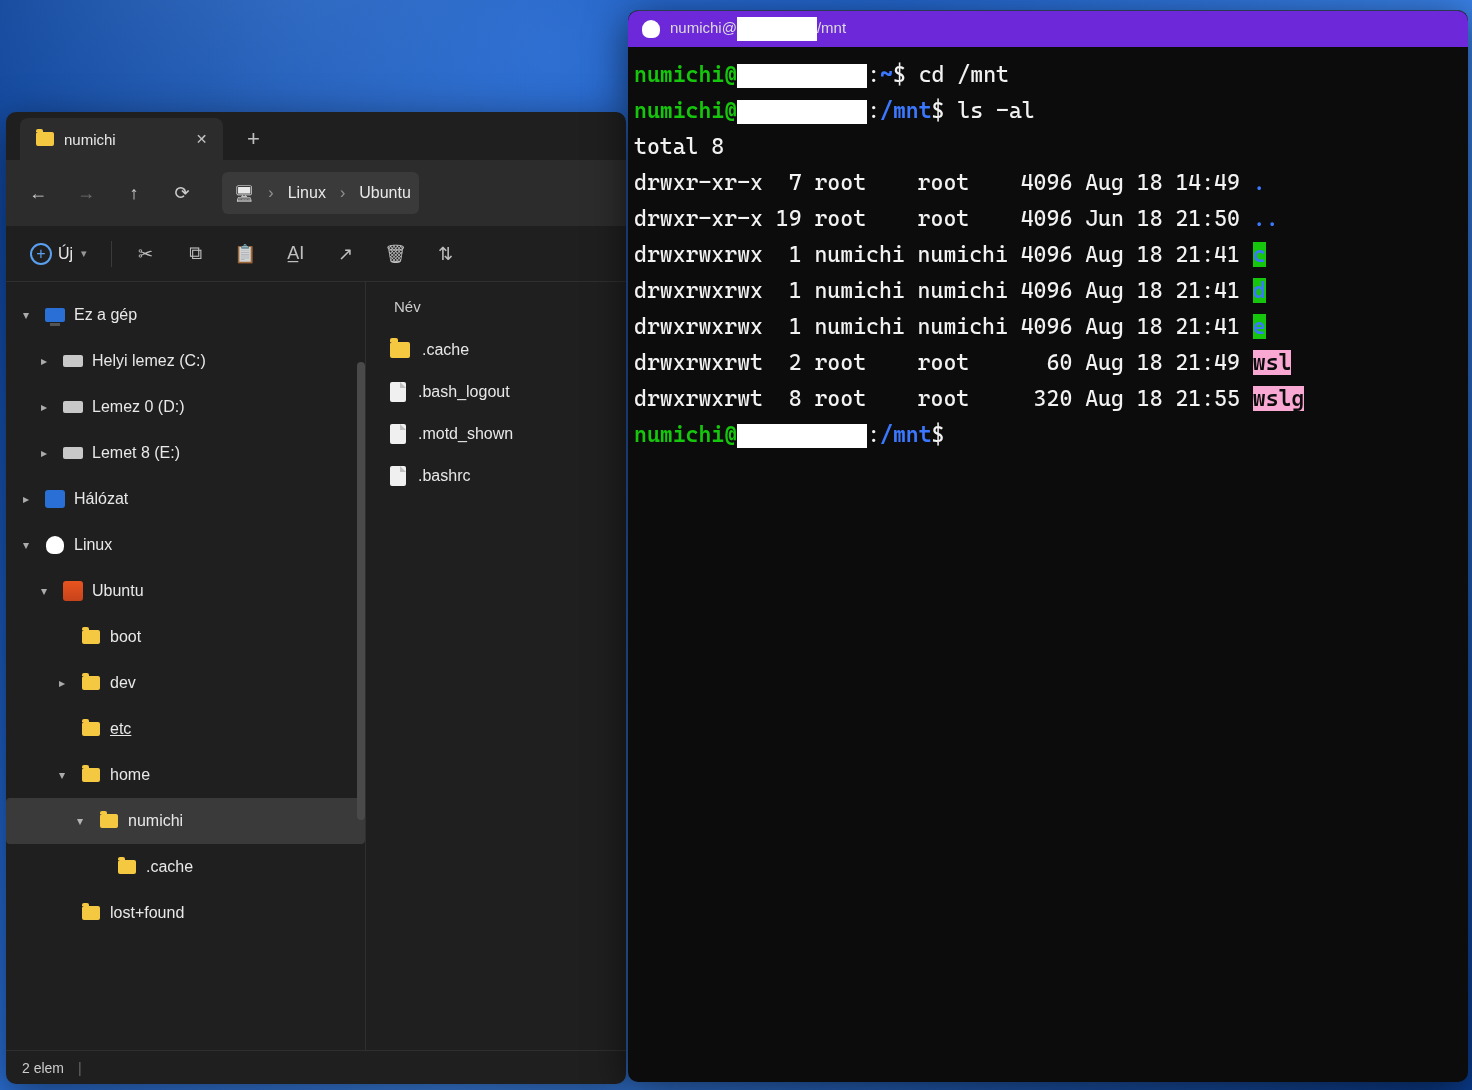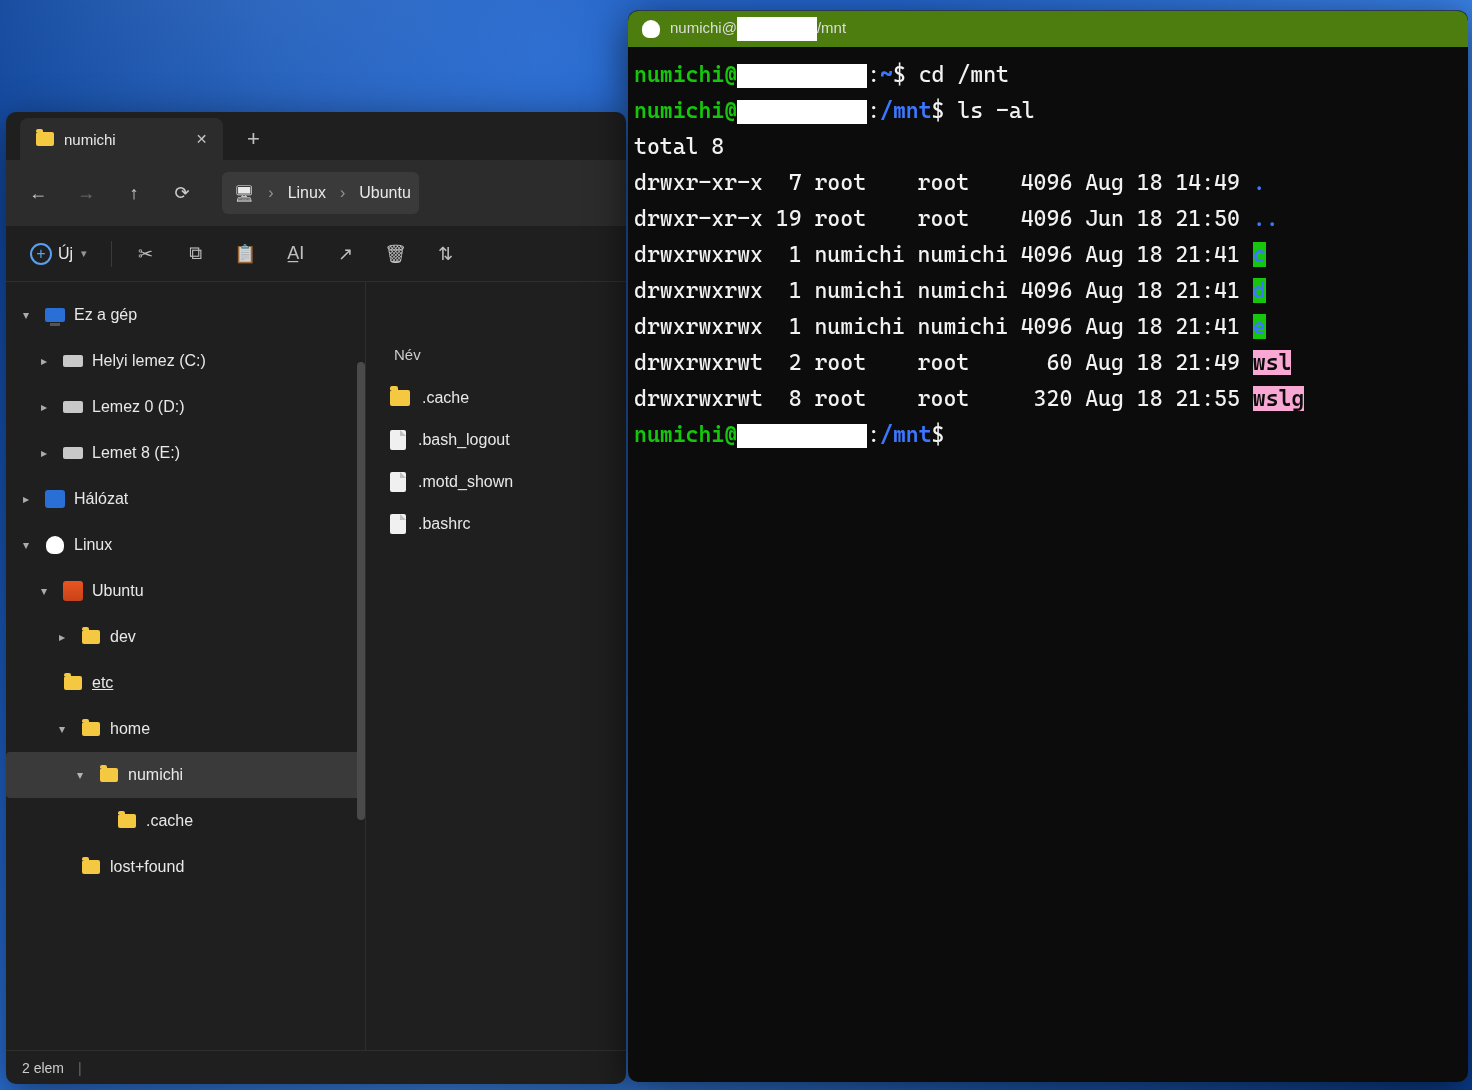--- a/index.html
+++ b/index.html
@@ -40,38 +40,38 @@
   .tb-new{display:flex;align-items:center;gap:6px;padding:0 12px;height:40px;border-radius:6px;font-size:16px;}
   .tb-sep{width:1px;height:26px;background:#3a3a3a;margin:0 6px;}
   .ex-body{flex:1;display:flex;min-height:0;}
   .sidebar{width:360px;overflow-y:auto;padding:10px 0 10px 0;border-right:1px solid #2f2f2f;position:relative;}
   .side-scroll{position:absolute;right:0;top:80px;bottom:230px;width:8px;background:#4a4a4a;border-radius:4px;}
   .tree-item{display:flex;align-items:center;height:46px;padding-left:10px;gap:8px;font-size:16px;border-radius:4px;}
   .tree-item.sel{background:#3a3a3a;}
   .chev{width:20px;text-align:center;opacity:.7;font-size:12px;}
   .tree-ic{width:22px;height:22px;display:flex;align-items:center;justify-content:center;font-size:18px;}
   .content{flex:1;padding:10px 0;}
-  .col-head{font-size:15px;color:#ccc;padding:6px 28px 14px;margin-top:48px;}
+  .col-head{font-size:15px;color:#ccc;padding:6px 28px 14px;}
   .file-row{display:flex;align-items:center;height:42px;padding-left:24px;gap:12px;font-size:16px;}
   .folder-ic{width:20px;height:16px;background:#f5c842;border-radius:2px;position:relative;}
   .folder-ic::before{content:'';position:absolute;top:-4px;left:0;width:8px;height:4px;background:#f5c842;border-radius:2px 2px 0 0;}
   .file-ic{width:16px;height:20px;background:#f0f0f0;border-radius:2px;position:relative;}
   .file-ic::before{content:'';position:absolute;top:0;right:0;width:6px;height:6px;background:#c0c0c0;clip-path:polygon(0 0,100% 100%,0 100%);}
   .ex-status{height:34px;border-top:1px solid #2f2f2f;display:flex;align-items:center;padding:0 16px;font-size:14px;color:#ccc;gap:14px;}
   .folder-small{width:18px;height:14px;background:#f5c842;border-radius:2px;display:inline-block;position:relative;}
   .folder-small::before{content:'';position:absolute;top:-3px;left:0;width:7px;height:3px;background:#f5c842;border-radius:2px 2px 0 0;}
 
   
   .terminal{
     position:absolute; top:10px; left:628px; width:840px; height:1072px;
     background:#0c0c0c; border-radius:10px; box-shadow:0 10px 40px rgba(0,0,0,.6);
     display:flex;flex-direction:column;
     border-top:1px solid #2a3a55;
   }
-  .term-titlebar{height:36px;background:#4d7c0f;display:flex;align-items:center;padding:0 14px;gap:10px;font-size:15px;color:#ddd;border-radius:10px 10px 0 0;}
+  .term-titlebar{height:36px;background:#6d28d9;display:flex;align-items:center;padding:0 14px;gap:10px;font-size:15px;color:#ddd;border-radius:10px 10px 0 0;}
   .tux{width:18px;height:18px;background:#fff;border-radius:50% 50% 40% 40%;position:relative;display:inline-block;}
   .term-body{flex:1;padding:10px 6px;font-family:'Cascadia Mono','Consolas',monospace;font-size:22px;line-height:36px;white-space:pre;color:#ccc;overflow:hidden;}
   .g{color:#16c60c;font-weight:600;}
   .b{color:#3b78ff;font-weight:600;}
   .w{color:#f2f2f2;}
   .hl{background:#16c60c;color:#3b78ff;font-weight:600;}
   .hl2{background:#f9a8d4;color:#0c0c0c;font-weight:600;}
   .redact{background:#fff;display:inline-block;height:24px;vertical-align:middle;}
   .pc-ic{width:20px;height:14px;background:#2a6fd6;border-radius:2px;display:inline-block;position:relative;}
   .pc-ic::after{content:'';position:absolute;bottom:-4px;left:5px;width:10px;height:3px;background:#555;}
@@ -172,27 +172,34 @@
           <span>Linux</span>
         </div>
         <div class="tree-item" style="padding-left: 28px;">
           <span class="chev">▾</span>
           <span class="tree-ic">
             <span class="ubu-ic"></span>
           </span>
           <span>Ubuntu</span>
         </div>
         <div class="tree-item" style="padding-left: 46px;">
+          <span class="chev"></span>
+          <span class="tree-ic">
+            <span class="folder-small"></span>
+          </span>
+          <span>boot</span>
+        </div>
+        <div class="tree-item" style="padding-left: 46px;">
           <span class="chev">▸</span>
           <span class="tree-ic">
             <span class="folder-small"></span>
           </span>
           <span>dev</span>
         </div>
-        <div class="tree-item" style="padding-left: 28px; text-decoration: underline;">
+        <div class="tree-item" style="padding-left: 46px; text-decoration: underline;">
           <span class="chev"></span>
           <span class="tree-ic">
             <span class="folder-small"></span>
           </span>
           <span>etc</span>
         </div>
         <div class="tree-item" style="padding-left: 46px;">
           <span class="chev">▾</span>
           <span class="tree-ic">
             <span class="folder-small"></span>

